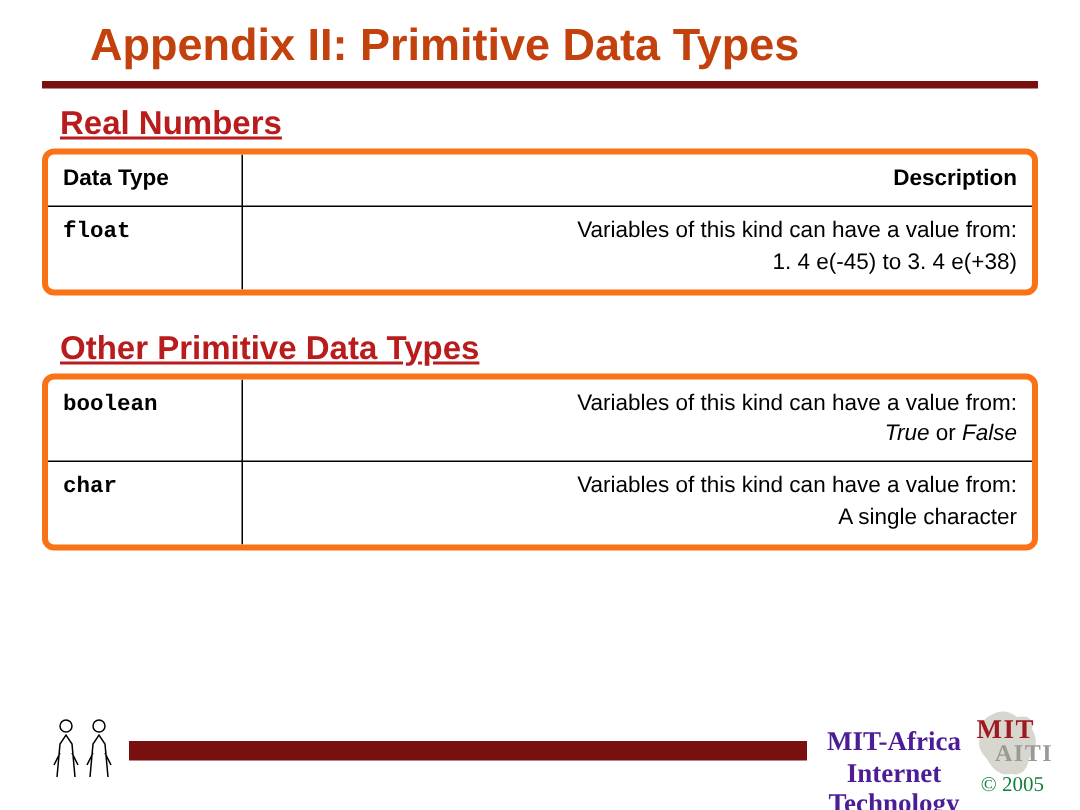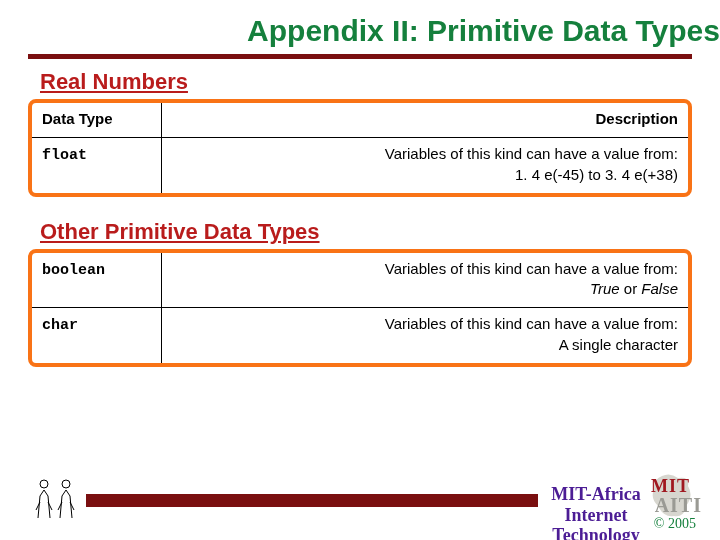--- a/index.html
+++ b/index.html
@@ -7,23 +7,22 @@
     width: 720px;
     height: 540px;
     background: #fff;
     font-family: Arial, Helvetica, sans-serif;
     position: relative;
     overflow: hidden;
   }
   .title {
     font-size: 30px;
     font-weight: bold;
-    color: #15803d;
+    color: #c2410c;
     padding: 14px 0 6px 60px;
-    text-align: right;
   }
   .title-underline {
     height: 5px;
     background: #7a0f10;
     margin: 0 28px 0 28px;
   }
   .section-heading {
     font-size: 22px;
     font-weight: bold;
     text-decoration: underline;
@@ -104,21 +103,21 @@
     font-size: 18px;
     color: #a01820;
     letter-spacing: 1px;
   }
   .aiti {
     position: absolute;
     right: 4px;
     top: 18px;
     font-family: "Times New Roman", serif;
     font-weight: bold;
-    font-size: 20px;
+    font-size: 16px;
     color: #9a9a94;
     letter-spacing: 1px;
   }
   .initiative {
     position: absolute;
     right: 50px;
     top: 8px;
     width: 120px;
     font-family: "Times New Roman", serif;
     font-weight: bold;

